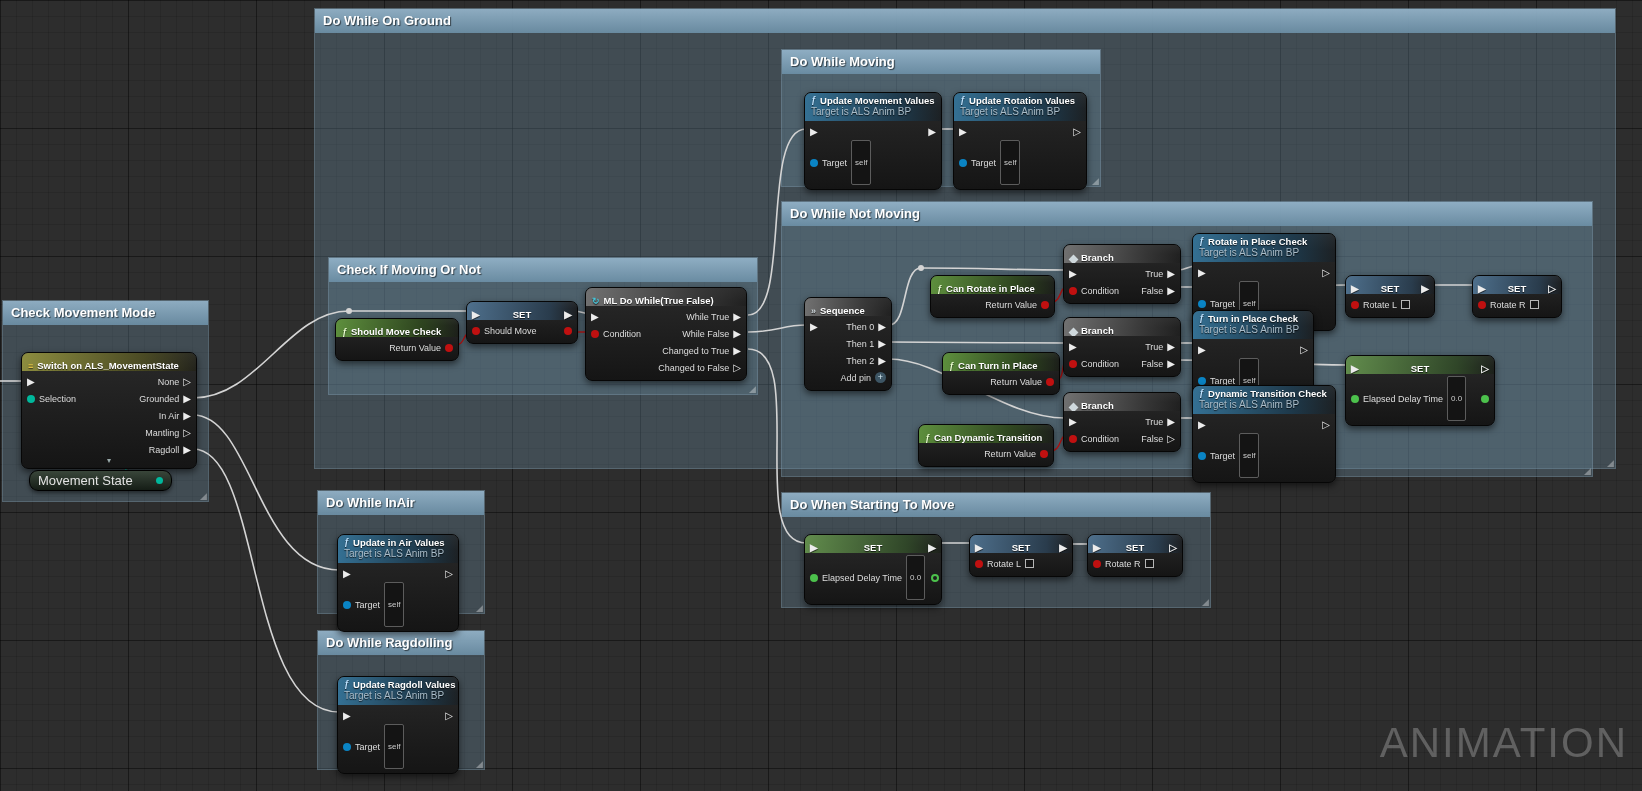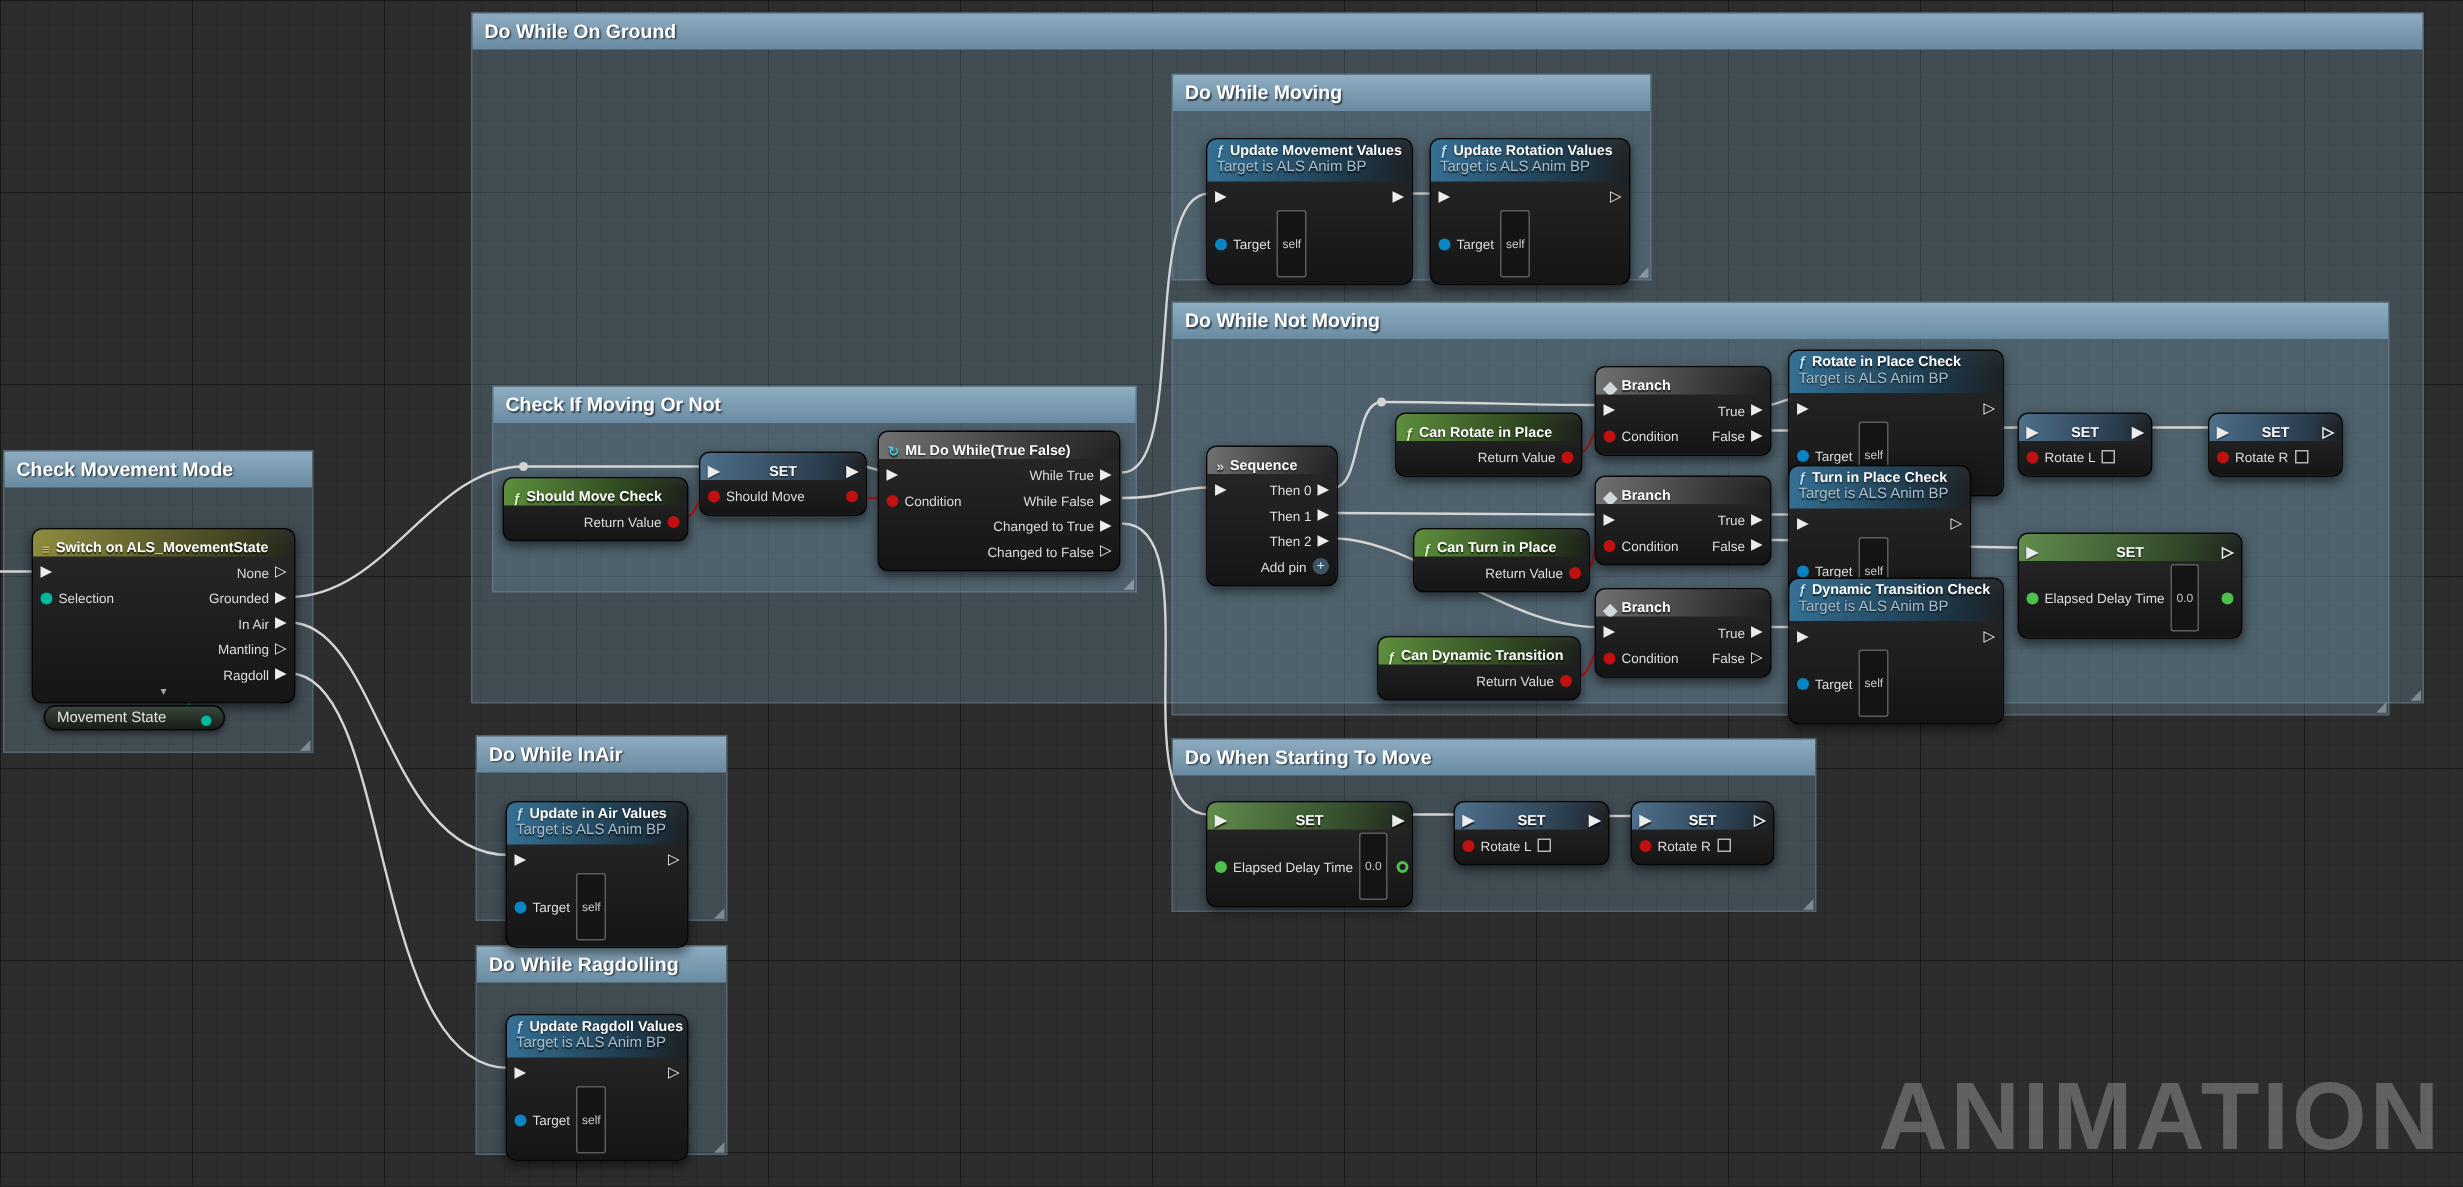--- a/index.html
+++ b/index.html
@@ -4,21 +4,21 @@
 <style>
   *{box-sizing:border-box;margin:0;padding:0}
   html,body{background:#1e1e1e;font-family:"Liberation Sans",sans-serif}
   .stage{position:relative;width:1642px;height:791px;overflow:hidden;background-color:#2d2d2d;
     background-image:
       linear-gradient(rgba(0,0,0,.38) 1px,transparent 1px),
       linear-gradient(90deg,rgba(0,0,0,.38) 1px,transparent 1px),
       linear-gradient(rgba(0,0,0,.12) 1px,transparent 1px),
       linear-gradient(90deg,rgba(0,0,0,.12) 1px,transparent 1px);
     background-size:128px 128px,128px 128px,16px 16px,16px 16px;color:#e6e6e6}
-  .wm{position:absolute;right:14px;bottom:10px;font-size:64px;font-weight:bold;letter-spacing:2px;color:rgba(170,170,170,.42)}
+  .wm{position:absolute;right:14px;bottom:24px;font-size:42px;font-weight:normal;letter-spacing:2px;color:rgba(170,170,170,.42)}
   .comment{position:absolute;background:rgba(105,140,160,.33);border:1px solid rgba(150,180,200,.25)}
   .comment .ch{height:24px;line-height:24px;padding:0 8px;background:linear-gradient(180deg,rgba(148,180,202,.92),rgba(108,143,166,.92));
     color:#fff;font-size:13px;font-weight:bold;text-shadow:1px 1px 1px rgba(0,0,0,.6);white-space:nowrap;overflow:hidden}
   .rsz{position:absolute;right:1px;bottom:0;color:rgba(255,255,255,.35);font-size:9px;line-height:9px}
   .wires{position:absolute;left:0;top:0;pointer-events:none}
   .node{position:absolute;border-radius:7px;border:1px solid #060606;
     background:linear-gradient(180deg,#3e3e3e 0,#262626 16%,#151515 100%);
     box-shadow:0 3px 7px rgba(0,0,0,.55);font-size:9px;color:#ddd}
   .nh{display:flex;align-items:flex-end;gap:4px;padding:0 6px;height:18px;border-radius:6px 6px 0 0;
     font-size:9.5px;font-weight:bold;color:#fff;text-shadow:0 1px 1px rgba(0,0,0,.75);white-space:nowrap;overflow:hidden}
@@ -39,22 +39,22 @@
   .xp{font-size:10px;line-height:1;color:#ececec}
   .dot{width:8px;height:8px;border-radius:50%;flex:0 0 auto}
   .d-red{background:#c01010}.d-grn{background:#4cc14c}.d-blu{background:#0a84c4}.d-tea{background:#00b89c}
   .d-grn-h{background:transparent;border:2px solid #4cc14c}
   .box{background:#141414;border:1px solid #5c5c5c;border-radius:2px;padding:16px 3px;font-size:8px;color:#ccc;line-height:11px}
   .cbox{width:9px;height:9px;border:1px solid #b5b5b5;background:#141414;flex:0 0 auto}
   .ic{font-size:9px;line-height:1;flex:0 0 auto}
   .dmnd{width:7px;height:7px;background:#cfd8dc;transform:rotate(45deg);flex:0 0 auto}
   .addpin{width:11px;height:11px;border-radius:50%;background:#3d5564;color:#d8eef5;font-size:9px;line-height:11px;text-align:center;flex:0 0 auto}
   .chev{display:block;text-align:center;color:#9aa;font-size:8px;line-height:6px}
-  .varpill{position:absolute;display:flex;align-items:flex-end;gap:23px;background:linear-gradient(180deg,#39463a,#151d16);
-    border:1px solid #000;border-radius:9px;padding:2px 8px;font-size:10px;color:#e2e2e2;box-shadow:0 2px 4px rgba(0,0,0,.5)}
+  .varpill{position:absolute;display:flex;align-items:center;gap:23px;background:linear-gradient(180deg,#39463a,#151d16);
+    border:1px solid #000;border-radius:9px;padding:2px 8px;font-size:13px;color:#e2e2e2;box-shadow:0 2px 4px rgba(0,0,0,.5)}
 </style>
 </head>
 <body>
 
 <div class="stage">
 
   <div class="wm">ANIMATION</div>
 
   <div class="comment" style="left:314px;top:8px;width:1302px;height:461px">
     <div class="ch">Do While On Ground</div>

